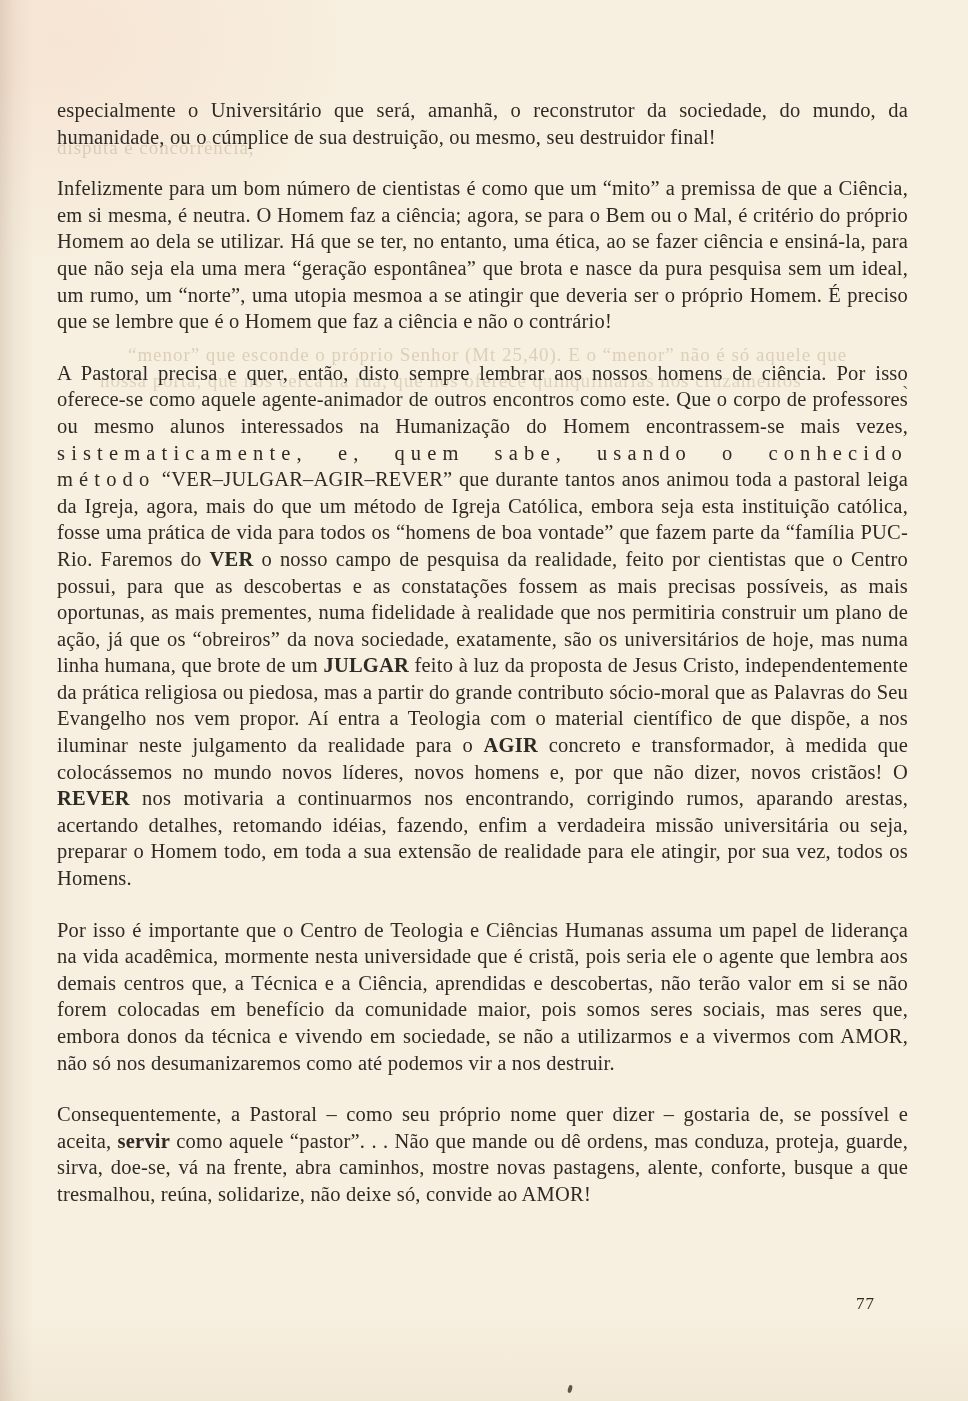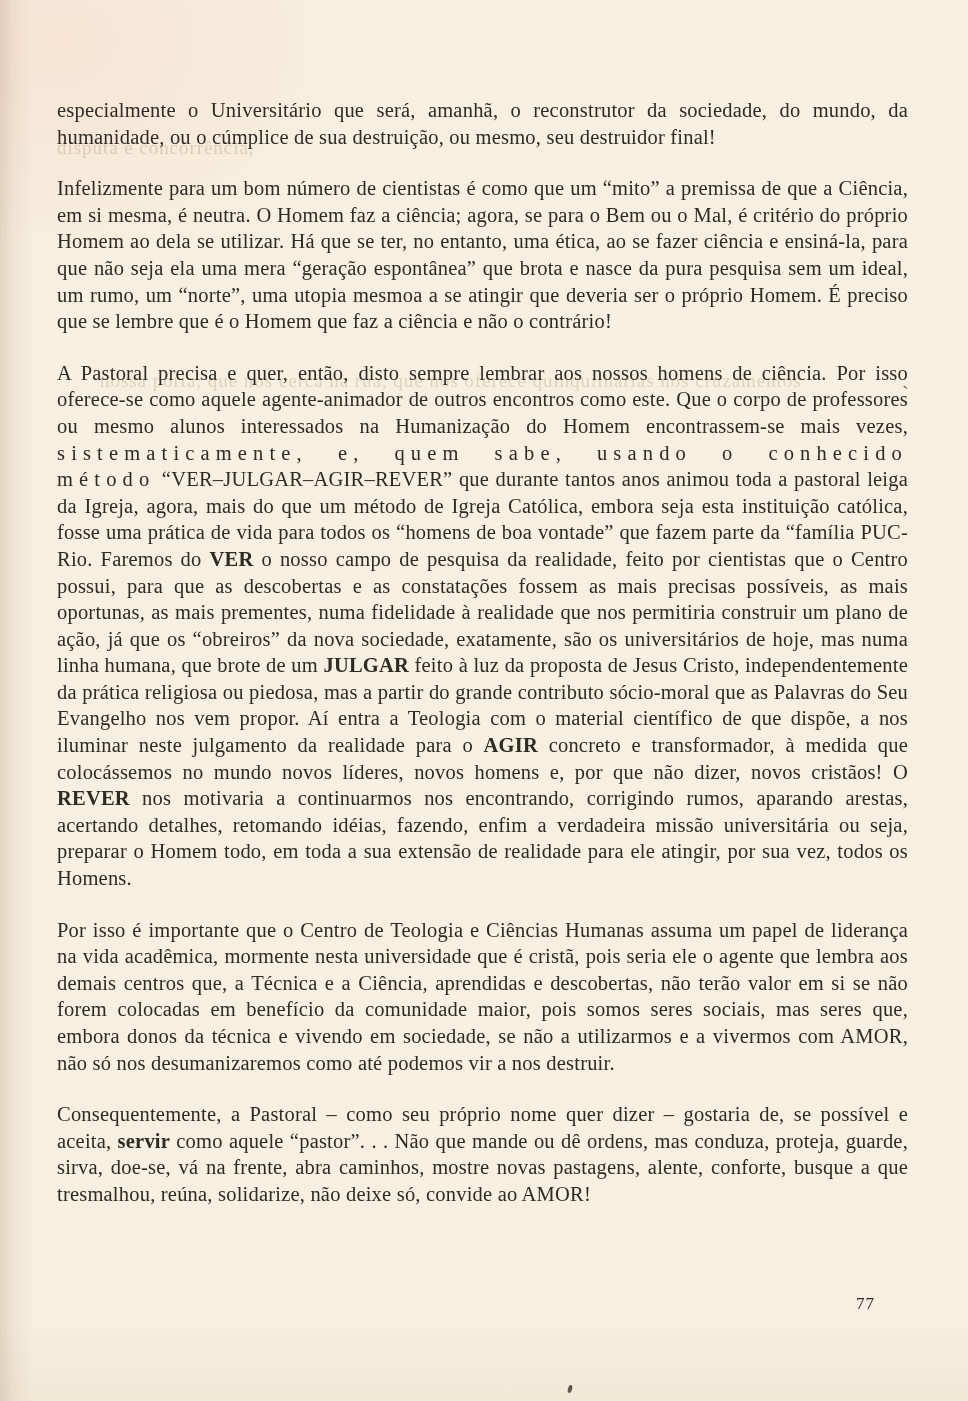--- a/index.html
+++ b/index.html
@@ -52,20 +52,21 @@
     width:4px;height:8px;border-radius:50% 40% 60% 50%;
     transform:rotate(14deg);opacity:0.85;
   }
 </style>
 </head>
 <body>
 
 <div class="page" style="background: rgb(247, 239, 223);">
   <div class="bleed-layer" id="bleed-layer">
       <div class="bleed" style="top: 137px; left: 57px; opacity: 0.34; color: rgb(168, 147, 110);">disputa e concorrência,</div>
+      <div class="bleed" style="top: 344px; left: 128px; opacity: 0.34; color: rgb(168, 147, 110);">“menor” que esconde o próprio Senhor (Mt 25,40). E o “menor” não é só aquele que</div>
       <div class="bleed" style="top: 370px; left: 100px; opacity: 0.3; color: rgb(168, 147, 110);">nossa porta, que nos cerca na rua, que nos oferece quinquilharias nos cruzamentos</div>
     </div>
   <div class="text-block" id="text-block" style="color: rgb(46, 43, 37);">
       <p class="para"><span>especialmente o Universitário que será, amanhã, o reconstrutor da sociedade, do mundo, da humanidade, ou o cúmplice de sua destruição, ou mesmo, seu destruidor final!</span></p>
       <p class="para"><span>Infelizmente para um bom número de cientistas é como que um “mito” a premissa de que a Ciência, em si mesma, é neutra. O Homem faz a ciência; agora, se para o Bem ou o Mal, é critério do próprio Homem ao dela se utilizar. Há que se ter, no entanto, uma ética, ao se fazer ciência e ensiná-la, para que não seja ela uma mera “geração espontânea” que brota e nasce da pura pesquisa sem um ideal, um rumo, um “norte”, uma utopia mesmoa a se atingir que deveria ser o próprio Homem. É preciso que se lembre que é o Homem que faz a ciência e não o contrário!</span></p>
       <p class="para"><span>A Pastoral precisa e quer, então, disto sempre lembrar aos nossos homens de ciência. Por isso oferece-se como aquele agente-animador de outros encontros como este. Que o corpo de professores ou mesmo alunos interessados na Humanização do Homem encontrassem-se mais vezes, </span><span class="ls">sistematicamente, e, quem sabe, usando o conhecido método</span><span> “VER–JULGAR–AGIR–REVER” que durante tantos anos animou toda a pastoral leiga da Igreja, agora, mais do que um método de Igreja Católica, embora seja esta instituição católica, fosse uma prática de vida para todos os “homens de boa vontade” que fazem parte da “família PUC-Rio. Faremos do </span><span class="b">VER</span><span> o nosso campo de pesquisa da realidade, feito por cientistas que o Centro possui, para que as descobertas e as constatações fossem as mais precisas possíveis, as mais oportunas, as mais prementes, numa fidelidade à realidade que nos permitiria construir um plano de ação, já que os “obreiros” da nova sociedade, exatamente, são os universitários de hoje, mas numa linha humana, que brote de um </span><span class="b">JULGAR</span><span> feito à luz da proposta de Jesus Cristo, independentemente da prática religiosa ou piedosa, mas a partir do grande contributo sócio-moral que as Palavras do Seu Evangelho nos vem propor. Aí entra a Teologia com o material científico de que dispõe, a nos iluminar neste julgamento da realidade para o </span><span class="b">AGIR</span><span> concreto e transformador, à medida que colocássemos no mundo novos líderes, novos homens e, por que não dizer, novos cristãos! O </span><span class="b">REVER</span><span> nos motivaria a continuarmos nos encontrando, corrigindo rumos, aparando arestas, acertando detalhes, retomando idéias, fazendo, enfim a verdadeira missão universitária ou seja, preparar o Homem todo, em toda a sua extensão de realidade para ele atingir, por sua vez, todos os Homens.</span></p>
       <p class="para"><span>Por isso é importante que o Centro de Teologia e Ciências Humanas assuma um papel de liderança na vida acadêmica, mormente nesta universidade que é cristã, pois seria ele o agente que lembra aos demais centros que, a Técnica e a Ciência, aprendidas e descobertas, não terão valor em si se não forem colocadas em benefício da comunidade maior, pois somos seres sociais, mas seres que, embora donos da técnica e vivendo em sociedade, se não a utilizarmos e a vivermos com AMOR, não só nos desumanizaremos como até podemos vir a nos destruir.</span></p>
       <p class="para"><span>Consequentemente, a Pastoral – como seu próprio nome quer dizer – gostaria de, se possível e aceita, </span><span class="b">servir</span><span> como aquele “pastor”. . . Não que mande ou dê ordens, mas conduza, proteja, guarde, sirva, doe-se, vá na frente, abra caminhos, mostre novas pastagens, alente, conforte, busque a que tresmalhou, reúna, solidarize, não deixe só, convide ao AMOR!</span></p>
     </div>
   <div class="stray-mark" style="color: rgb(46, 43, 37);">`</div>

